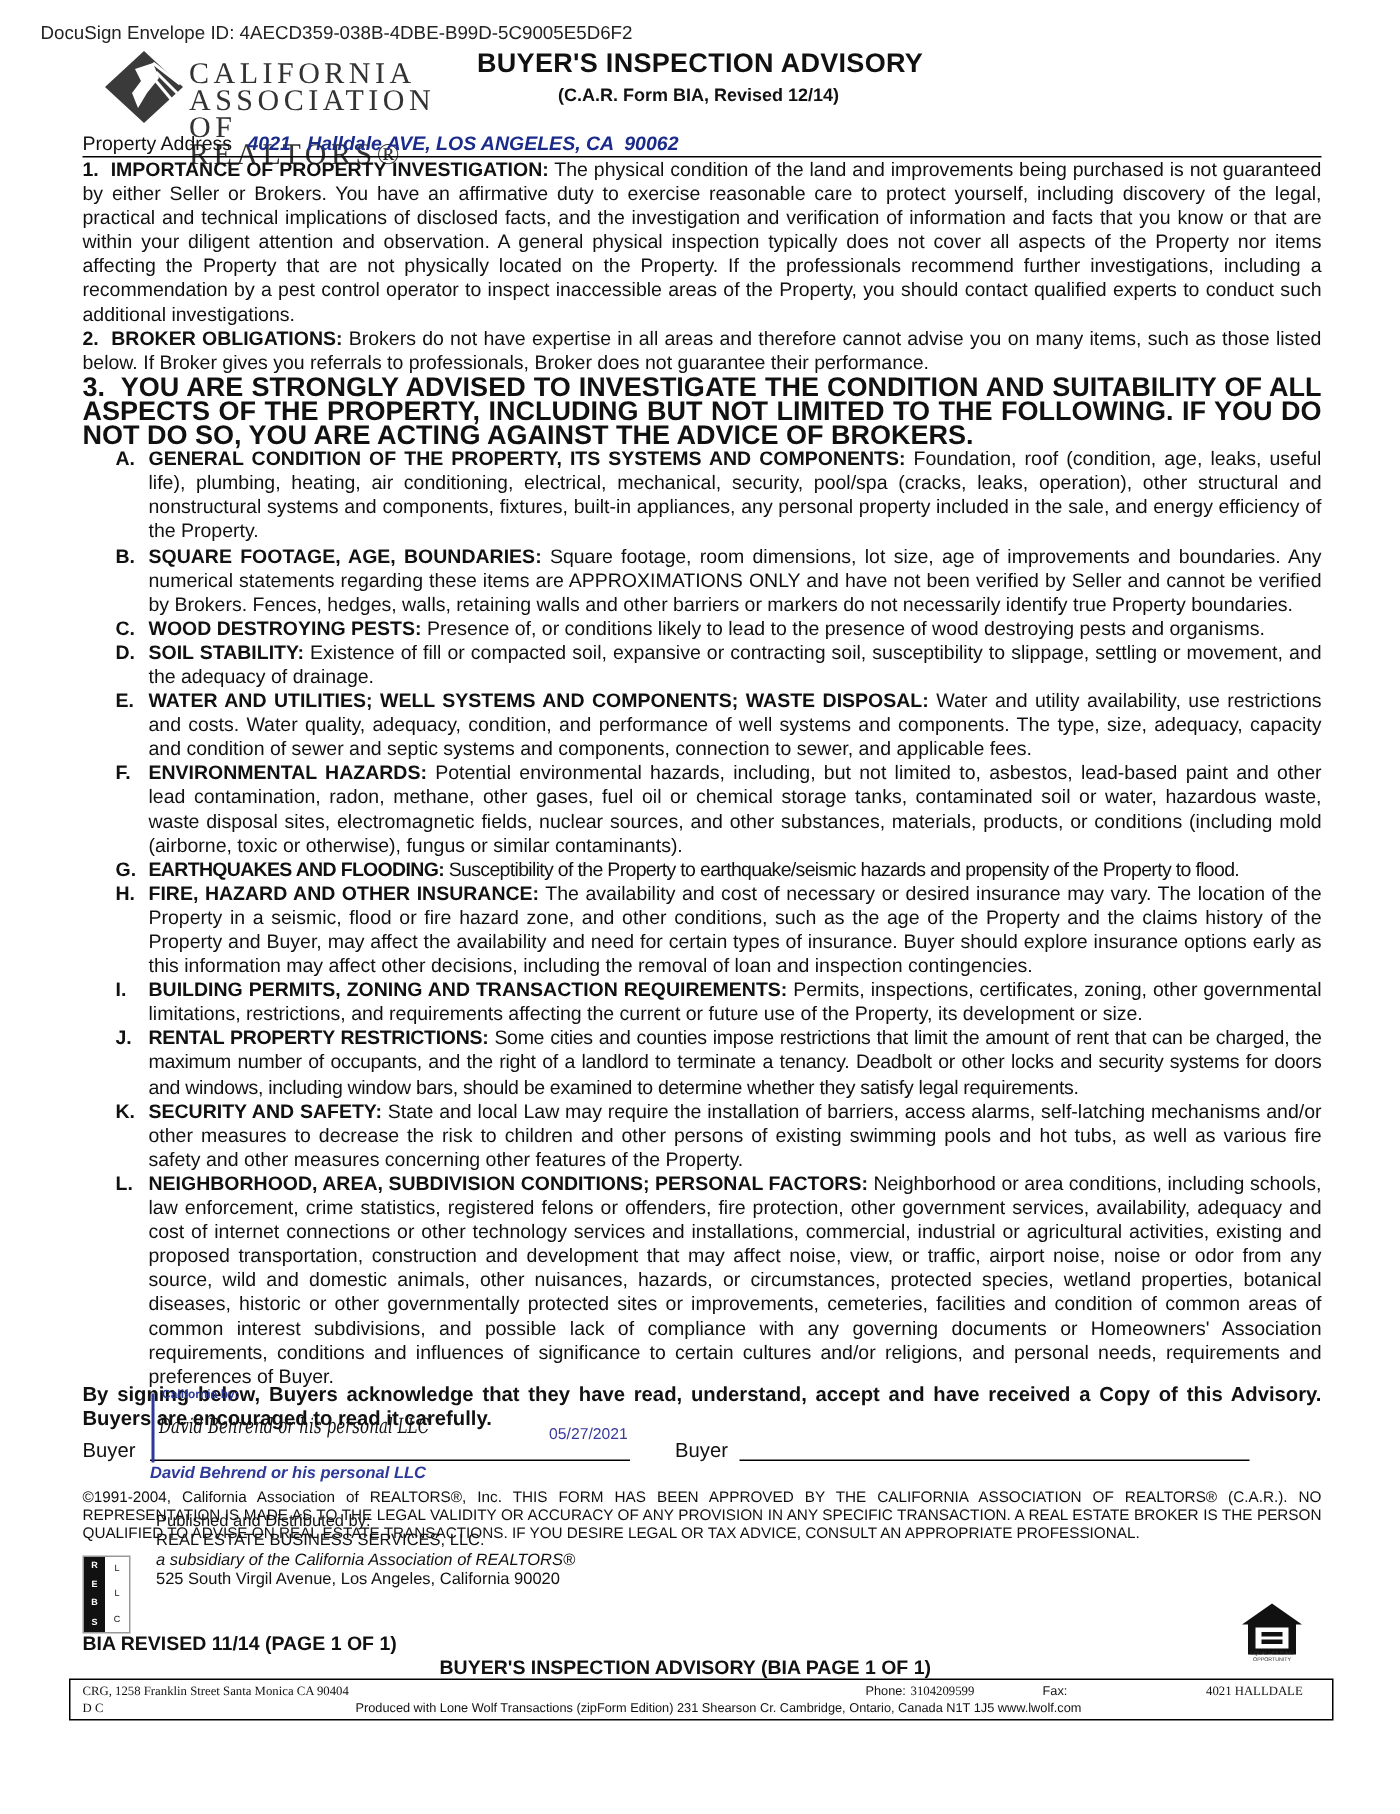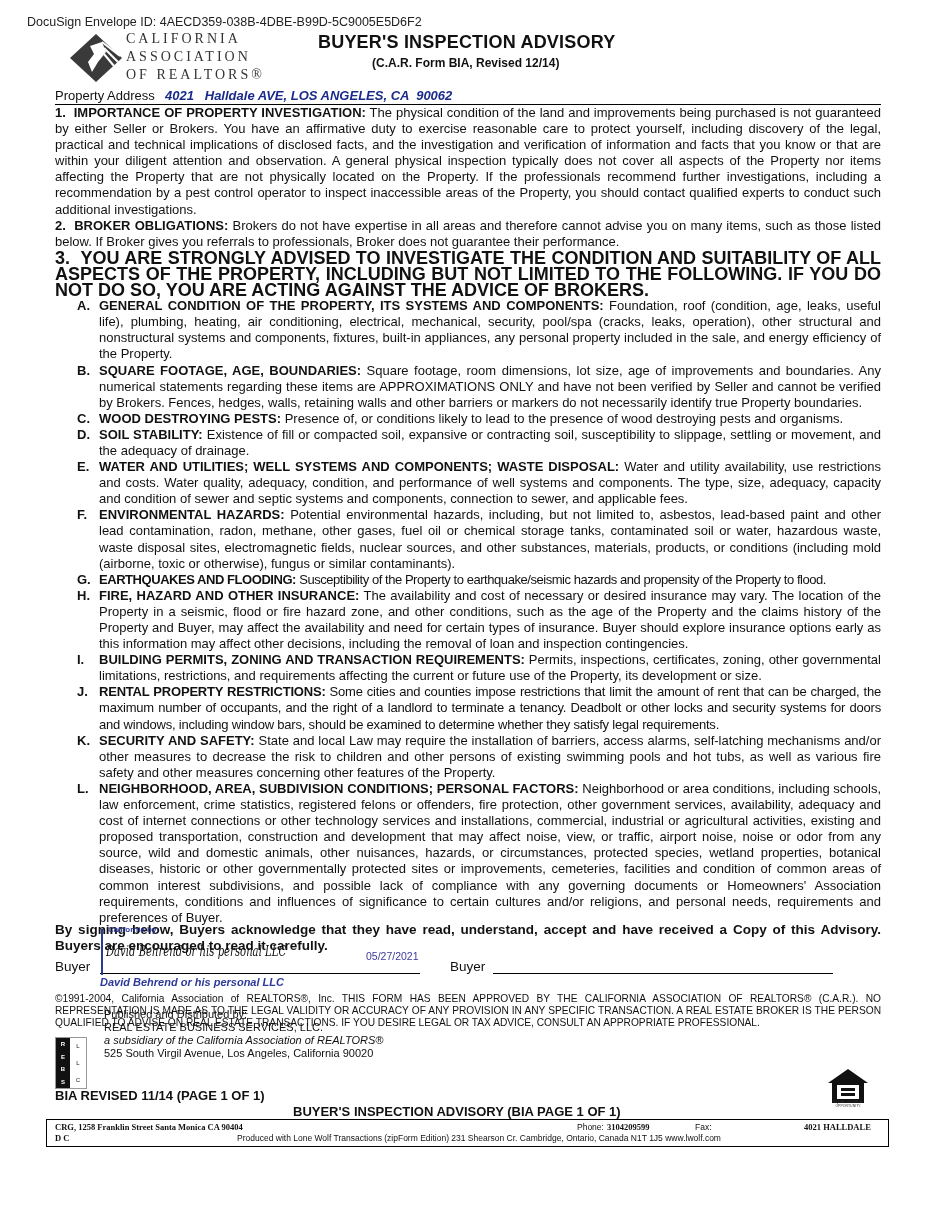--- a/index.html
+++ b/index.html
@@ -1,20 +1,20 @@
 <!DOCTYPE html>
 <html><head>
   <meta charset="utf-8">
   <style>
     html, body { margin: 0; padding: 0; background: #ffffff; }
     body { width: 933px; height: 1209px; position: relative; overflow: hidden; color: #111; font-family: "Liberation Sans", sans-serif; }
     .envelope { position: absolute; left: 27px; top: 15px; font-size: 12.5px; color: #222; }
     .logo { position: absolute; left: 68px; top: 28px; width: 200px; height: 58px; }
     .logo-mark { position: absolute; left: 0; top: 4px; width: 56px; height: 52px; }
-    .logo-text { position: absolute; left: 58px; top: 2px; font-family: "Liberation Serif", serif; color: #333; letter-spacing: 3px; font-size: 14px; line-height: 18px; }
+    .logo-text { position: absolute; left: 58px; top: 12px; font-family: "Liberation Serif", serif; color: #333; letter-spacing: 3px; font-size: 20px; line-height: 18px; }
     .title { position: absolute; left: 318px; top: 32px; font-weight: bold; font-size: 18px; letter-spacing: 0.2px; }
     .subtitle { position: absolute; left: 372px; top: 56px; font-weight: bold; font-size: 12px; }
     .address-row { position: absolute; left: 55px; top: 88px; width: 826px; font-size: 13px; border-bottom: 1px solid #000; height: 16px; }
     .address-row .addr-val { position: absolute; left: 110px; top: 0; color: #1a2b8a; font-style: italic; font-weight: bold; white-space: pre; }
     .body-text { position: absolute; left: 55px; top: 105px; width: 826px; font-size: 13px; line-height: 16.1px; text-align: justify; }
     .para { margin: 0; }
     .para b { font-weight: bold; }
     .item { position: relative; padding-left: 44px; margin: 0; }
     .item .letter { position: absolute; left: 22px; top: 0; font-weight: bold; }
     .ack { position: absolute; left: 55px; top: 922px; width: 826px; font-size: 13.5px; font-weight: bold; line-height: 16px; text-align: justify; }
@@ -31,21 +31,21 @@
     .reb-logo { position: absolute; left: 55px; top: 1037px; width: 30px; height: 50px; border: 1px solid #999; display: flex; }
     .reb-logo .dark { width: 14px; background: #111; color: #fff; font-size: 6px; display: flex; flex-direction: column; align-items: center; justify-content: space-around; font-weight: bold; }
     .reb-logo .light { width: 16px; background: #fff; color: #111; font-size: 6px; display: flex; flex-direction: column; align-items: center; justify-content: space-around; }
     .publisher { position: absolute; left: 104px; top: 1008px; font-size: 11px; line-height: 13px; }
     .publisher .i { font-style: italic; }
     .revised { position: absolute; left: 55px; top: 1088px; font-size: 13px; font-weight: bold; }
     .eho { position: absolute; left: 826px; top: 1064px; width: 44px; height: 46px; }
     .eho-label { position: absolute; left: 826px; top: 1100px; width: 44px; font-size: 3.5px; text-align: center; color: #333; }
     .footer-title { position: absolute; left: 293px; top: 1104px; font-size: 13px; font-weight: bold; }
     .footer-box { position: absolute; left: 46px; top: 1119px; width: 841px; height: 26px; border: 1px solid #000; font-size: 8.5px; }
-    .footer-box .serif { font-family: "Liberation Serif", serif; font-weight: bold; }
+    .footer-box .serif { font-family: "Liberation Serif", serif; font-weight: normal; }
     .fb { position: absolute; white-space: nowrap; }
   </style>
 </head>
 <body>
 
 <div class="envelope">DocuSign Envelope ID: 4AECD359-038B-4DBE-B99D-5C9005E5D6F2</div>
 
 <div class="logo">
   <svg class="logo-mark" viewBox="0 0 56 52">
     <polygon points="28,2 54,26 28,50 2,26" fill="#3a3a3a"></polygon>

